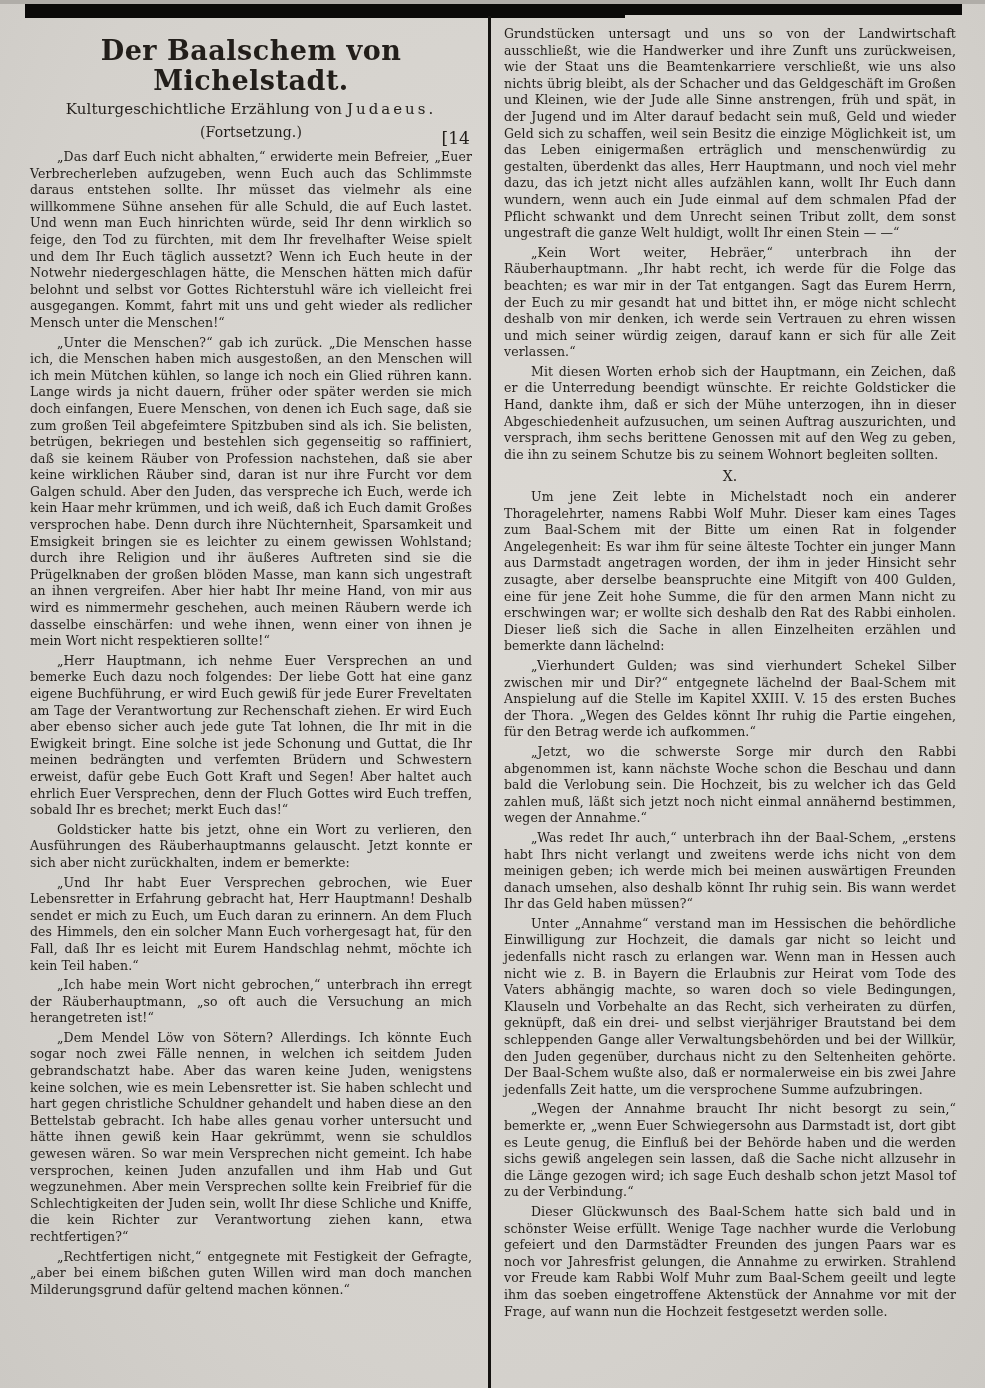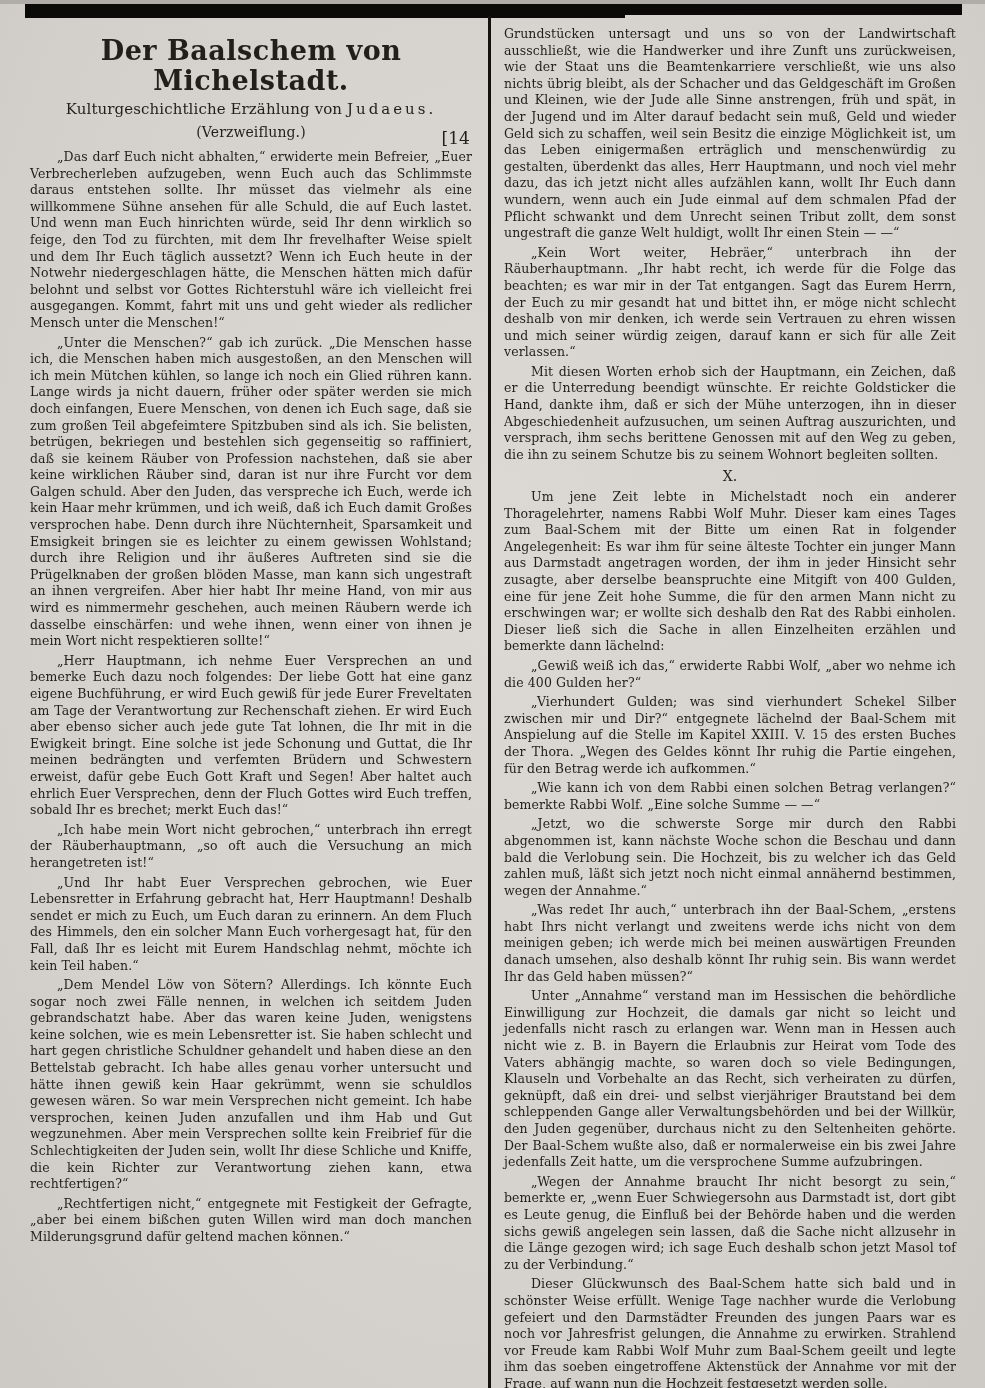--- a/index.html
+++ b/index.html
@@ -80,47 +80,46 @@
 
   <div class="topbar"></div>
   <div class="topbar-step"></div>
   <div class="col-divider"></div>
 
   <div class="col col-left">
     <div class="story-header">
       <div class="story-title">Der Baalschem von Michelstadt.</div>
       <div class="story-subtitle"><span>Kulturgeschichtliche Erzählung von </span><span class="author-name">Judaeus.</span></div>
       <div class="continuation-row">
-        <span>(Verzweiflung.)</span>
+        <span>(Fortsetzung.)</span>
         <span class="installment-marker">[14</span>
       </div>
     </div>
     <div>
         <p class="body-p">„Das darf Euch nicht abhalten,“ erwiderte mein Befreier, „Euer Verbrecherleben aufzugeben, wenn Euch auch das Schlimmste daraus entstehen sollte. Ihr müsset das vielmehr als eine willkommene Sühne ansehen für alle Schuld, die auf Euch lastet. Und wenn man Euch hinrichten würde, seid Ihr denn wirklich so feige, den Tod zu fürchten, mit dem Ihr frevelhafter Weise spielt und dem Ihr Euch täglich aussetzt? Wenn ich Euch heute in der Notwehr niedergeschlagen hätte, die Menschen hätten mich dafür belohnt und selbst vor Gottes Richterstuhl wäre ich vielleicht frei ausgegangen. Kommt, fahrt mit uns und geht wieder als redlicher Mensch unter die Menschen!“</p>
         <p class="body-p">„Unter die Menschen?“ gab ich zurück. „Die Menschen hasse ich, die Menschen haben mich ausgestoßen, an den Menschen will ich mein Mütchen kühlen, so lange ich noch ein Glied rühren kann. Lange wirds ja nicht dauern, früher oder später werden sie mich doch einfangen, Euere Menschen, von denen ich Euch sage, daß sie zum großen Teil abgefeimtere Spitzbuben sind als ich. Sie belisten, betrügen, bekriegen und bestehlen sich gegenseitig so raffiniert, daß sie keinem Räuber von Profession nachstehen, daß sie aber keine wirklichen Räuber sind, daran ist nur ihre Furcht vor dem Galgen schuld. Aber den Juden, das verspreche ich Euch, werde ich kein Haar mehr krümmen, und ich weiß, daß ich Euch damit Großes versprochen habe. Denn durch ihre Nüchternheit, Sparsamkeit und Emsigkeit bringen sie es leichter zu einem gewissen Wohlstand; durch ihre Religion und ihr äußeres Auftreten sind sie die Prügelknaben der großen blöden Masse, man kann sich ungestraft an ihnen vergreifen. Aber hier habt Ihr meine Hand, von mir aus wird es nimmermehr geschehen, auch meinen Räubern werde ich dasselbe einschärfen: und wehe ihnen, wenn einer von ihnen je mein Wort nicht respektieren sollte!“</p>
         <p class="body-p">„Herr Hauptmann, ich nehme Euer Versprechen an und bemerke Euch dazu noch folgendes: Der liebe Gott hat eine ganz eigene Buchführung, er wird Euch gewiß für jede Eurer Freveltaten am Tage der Verantwortung zur Rechenschaft ziehen. Er wird Euch aber ebenso sicher auch jede gute Tat lohnen, die Ihr mit in die Ewigkeit bringt. Eine solche ist jede Schonung und Guttat, die Ihr meinen bedrängten und verfemten Brüdern und Schwestern erweist, dafür gebe Euch Gott Kraft und Segen! Aber haltet auch ehrlich Euer Versprechen, denn der Fluch Gottes wird Euch treffen, sobald Ihr es brechet; merkt Euch das!“</p>
+        <p class="body-p">Goldsticker hatte bis jetzt, ohne ein Wort zu verlieren, den Ausführungen des Räuberhauptmanns gelauscht. Jetzt konnte er sich aber nicht zurückhalten, indem er bemerkte:</p>
+        <p class="body-p">„Und Ihr habt Euer Versprechen gebrochen, wie Euer Lebensretter in Erfahrung gebracht hat, Herr Hauptmann! Deshalb sendet er mich zu Euch, um Euch daran zu erinnern. An dem Fluch des Himmels, den ein solcher Mann Euch vorhergesagt hat, für den Fall, daß Ihr es leicht mit Eurem Handschlag nehmt, möchte ich kein Teil haben.“</p>
         <p class="body-p">„Ich habe mein Wort nicht gebrochen,“ unterbrach ihn erregt der Räuberhauptmann, „so oft auch die Versuchung an mich herangetreten ist!“</p>
-        <p class="body-p">„Und Ihr habt Euer Versprechen gebrochen, wie Euer Lebensretter in Erfahrung gebracht hat, Herr Hauptmann! Deshalb sendet er mich zu Euch, um Euch daran zu erinnern. An dem Fluch des Himmels, den ein solcher Mann Euch vorhergesagt hat, für den Fall, daß Ihr es leicht mit Eurem Handschlag nehmt, möchte ich kein Teil haben.“</p>
         <p class="body-p">„Dem Mendel Löw von Sötern? Allerdings. Ich könnte Euch sogar noch zwei Fälle nennen, in welchen ich seitdem Juden gebrandschatzt habe. Aber das waren keine Juden, wenigstens keine solchen, wie es mein Lebensretter ist. Sie haben schlecht und hart gegen christliche Schuldner gehandelt und haben diese an den Bettelstab gebracht. Ich habe alles genau vorher untersucht und hätte ihnen gewiß kein Haar gekrümmt, wenn sie schuldlos gewesen wären. So war mein Versprechen nicht gemeint. Ich habe versprochen, keinen Juden anzufallen und ihm Hab und Gut wegzunehmen. Aber mein Versprechen sollte kein Freibrief für die Schlechtigkeiten der Juden sein, wollt Ihr diese Schliche und Kniffe, die kein Richter zur Verantwortung ziehen kann, etwa rechtfertigen?“</p>
         <p class="body-p">„Rechtfertigen nicht,“ entgegnete mit Festigkeit der Gefragte, „aber bei einem bißchen guten Willen wird man doch manchen Milderungsgrund dafür geltend machen können.“</p>
       </div>
   </div>
 
   <div class="col col-right">
     <div>
         <p class="body-p flush">Grundstücken untersagt und uns so von der Landwirtschaft ausschließt, wie die Handwerker und ihre Zunft uns zurückweisen, wie der Staat uns die Beamtenkarriere verschließt, wie uns also nichts übrig bleibt, als der Schacher und das Geldgeschäft im Großen und Kleinen, wie der Jude alle Sinne anstrengen, früh und spät, in der Jugend und im Alter darauf bedacht sein muß, Geld und wieder Geld sich zu schaffen, weil sein Besitz die einzige Möglichkeit ist, um das Leben einigermaßen erträglich und menschenwürdig zu gestalten, überdenkt das alles, Herr Hauptmann, und noch viel mehr dazu, das ich jetzt nicht alles aufzählen kann, wollt Ihr Euch dann wundern, wenn auch ein Jude einmal auf dem schmalen Pfad der Pflicht schwankt und dem Unrecht seinen Tribut zollt, dem sonst ungestraft die ganze Welt huldigt, wollt Ihr einen Stein — —“</p>
         <p class="body-p">„Kein Wort weiter, Hebräer,“ unterbrach ihn der Räuberhauptmann. „Ihr habt recht, ich werde für die Folge das beachten; es war mir in der Tat entgangen. Sagt das Eurem Herrn, der Euch zu mir gesandt hat und bittet ihn, er möge nicht schlecht deshalb von mir denken, ich werde sein Vertrauen zu ehren wissen und mich seiner würdig zeigen, darauf kann er sich für alle Zeit verlassen.“</p>
         <p class="body-p">Mit diesen Worten erhob sich der Hauptmann, ein Zeichen, daß er die Unterredung beendigt wünschte. Er reichte Goldsticker die Hand, dankte ihm, daß er sich der Mühe unterzogen, ihn in dieser Abgeschiedenheit aufzusuchen, um seinen Auftrag auszurichten, und versprach, ihm sechs berittene Genossen mit auf den Weg zu geben, die ihn zu seinem Schutze bis zu seinem Wohnort begleiten sollten.</p>
       </div>
     <div class="section-heading">X.</div>
     <div>
         <p class="body-p">Um jene Zeit lebte in Michelstadt noch ein anderer Thoragelehrter, namens Rabbi Wolf Muhr. Dieser kam eines Tages zum Baal-Schem mit der Bitte um einen Rat in folgender Angelegenheit: Es war ihm für seine älteste Tochter ein junger Mann aus Darmstadt angetragen worden, der ihm in jeder Hinsicht sehr zusagte, aber derselbe beanspruchte eine Mitgift von 400 Gulden, eine für jene Zeit hohe Summe, die für den armen Mann nicht zu erschwingen war; er wollte sich deshalb den Rat des Rabbi einholen. Dieser ließ sich die Sache in allen Einzelheiten erzählen und bemerkte dann lächelnd:</p>
-        <p class="body-p">„Gewiß weiß ich das,“ erwiderte Rabbi Wolf, „aber wo nehme ich die 400 Gulden her?“</p>
         <p class="body-p">„Vierhundert Gulden; was sind vierhundert Schekel Silber zwischen mir und Dir?“ entgegnete lächelnd der Baal-Schem mit Anspielung auf die Stelle im Kapitel XXIII. V. 15 des ersten Buches der Thora. „Wegen des Geldes könnt Ihr ruhig die Partie eingehen, für den Betrag werde ich aufkommen.“</p>
-        <p class="body-p">„Wie kann ich von dem Rabbi einen solchen Betrag verlangen?“ bemerkte Rabbi Wolf. „Eine solche Summe — —“</p>
         <p class="body-p">„Jetzt, wo die schwerste Sorge mir durch den Rabbi abgenommen ist, kann nächste Woche schon die Beschau und dann bald die Verlobung sein. Die Hochzeit, bis zu welcher ich das Geld zahlen muß, läßt sich jetzt noch nicht einmal annähernd bestimmen, wegen der Annahme.“</p>
         <p class="body-p">„Was redet Ihr auch,“ unterbrach ihn der Baal-Schem, „erstens habt Ihrs nicht verlangt und zweitens werde ichs nicht von dem meinigen geben; ich werde mich bei meinen auswärtigen Freunden danach umsehen, also deshalb könnt Ihr ruhig sein. Bis wann werdet Ihr das Geld haben müssen?“</p>
         <p class="body-p">Unter „Annahme“ verstand man im Hessischen die behördliche Einwilligung zur Hochzeit, die damals gar nicht so leicht und jedenfalls nicht rasch zu erlangen war. Wenn man in Hessen auch nicht wie z. B. in Bayern die Erlaubnis zur Heirat vom Tode des Vaters abhängig machte, so waren doch so viele Bedingungen, Klauseln und Vorbehalte an das Recht, sich verheiraten zu dürfen, geknüpft, daß ein drei- und selbst vierjähriger Brautstand bei dem schleppenden Gange aller Verwaltungsbehörden und bei der Willkür, den Juden gegenüber, durchaus nicht zu den Seltenheiten gehörte. Der Baal-Schem wußte also, daß er normalerweise ein bis zwei Jahre jedenfalls Zeit hatte, um die versprochene Summe aufzubringen.</p>
         <p class="body-p">„Wegen der Annahme braucht Ihr nicht besorgt zu sein,“ bemerkte er, „wenn Euer Schwiegersohn aus Darmstadt ist, dort gibt es Leute genug, die Einfluß bei der Behörde haben und die werden sichs gewiß angelegen sein lassen, daß die Sache nicht allzusehr in die Länge gezogen wird; ich sage Euch deshalb schon jetzt Masol tof zu der Verbindung.“</p>
         <p class="body-p">Dieser Glückwunsch des Baal-Schem hatte sich bald und in schönster Weise erfüllt. Wenige Tage nachher wurde die Verlobung gefeiert und den Darmstädter Freunden des jungen Paars war es noch vor Jahresfrist gelungen, die Annahme zu erwirken. Strahlend vor Freude kam Rabbi Wolf Muhr zum Baal-Schem geeilt und legte ihm das soeben eingetroffene Aktenstück der Annahme vor mit der Frage, auf wann nun die Hochzeit festgesetzt werden solle.</p>
       </div>
 
   </div>
 
 </div>

